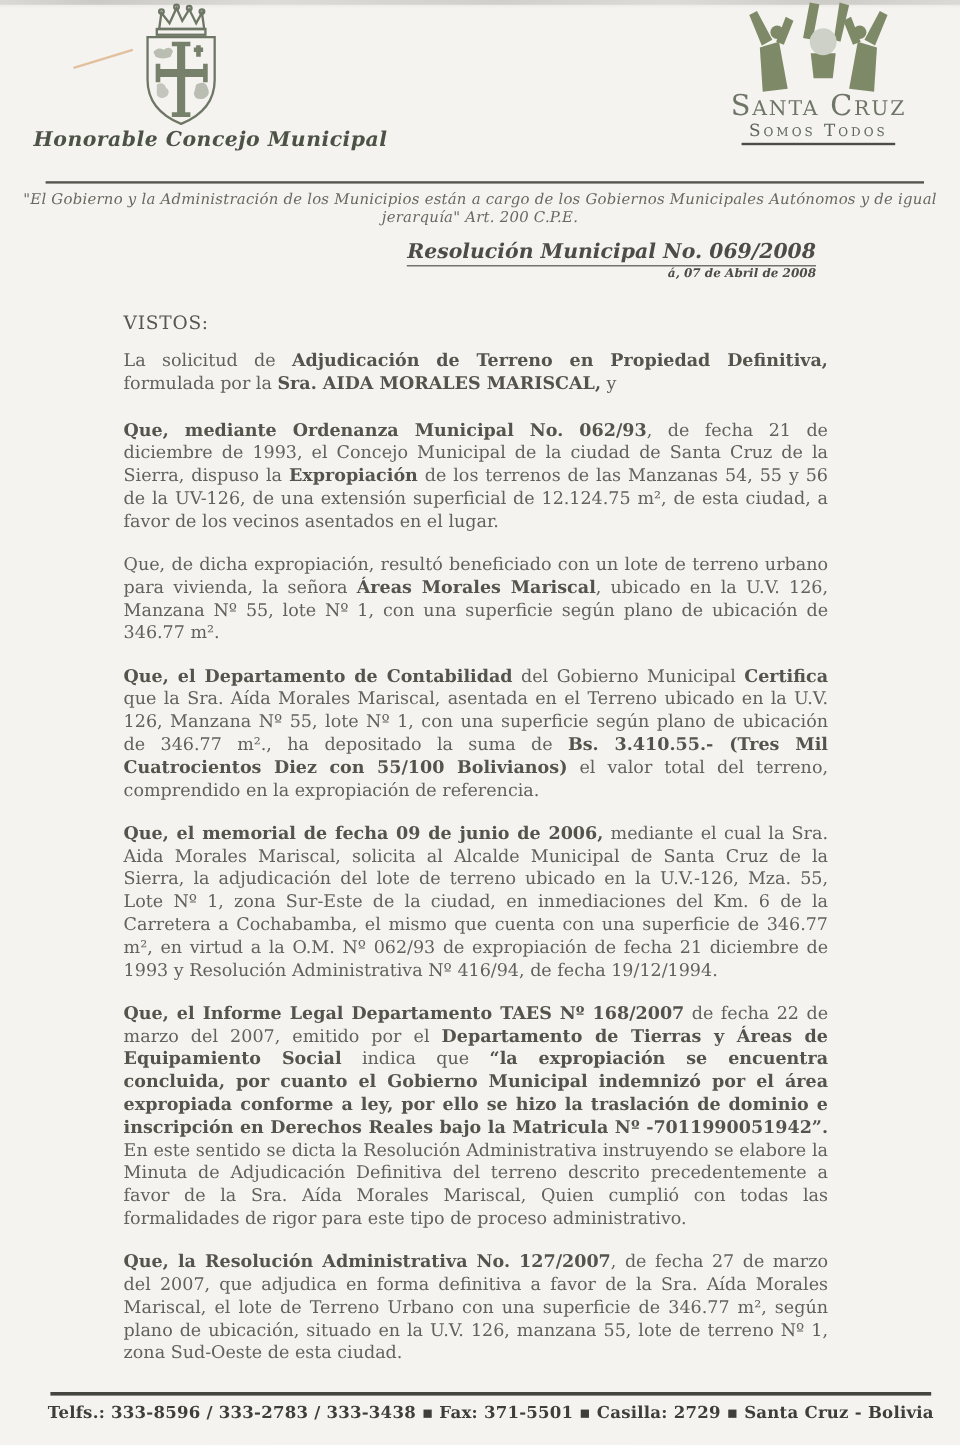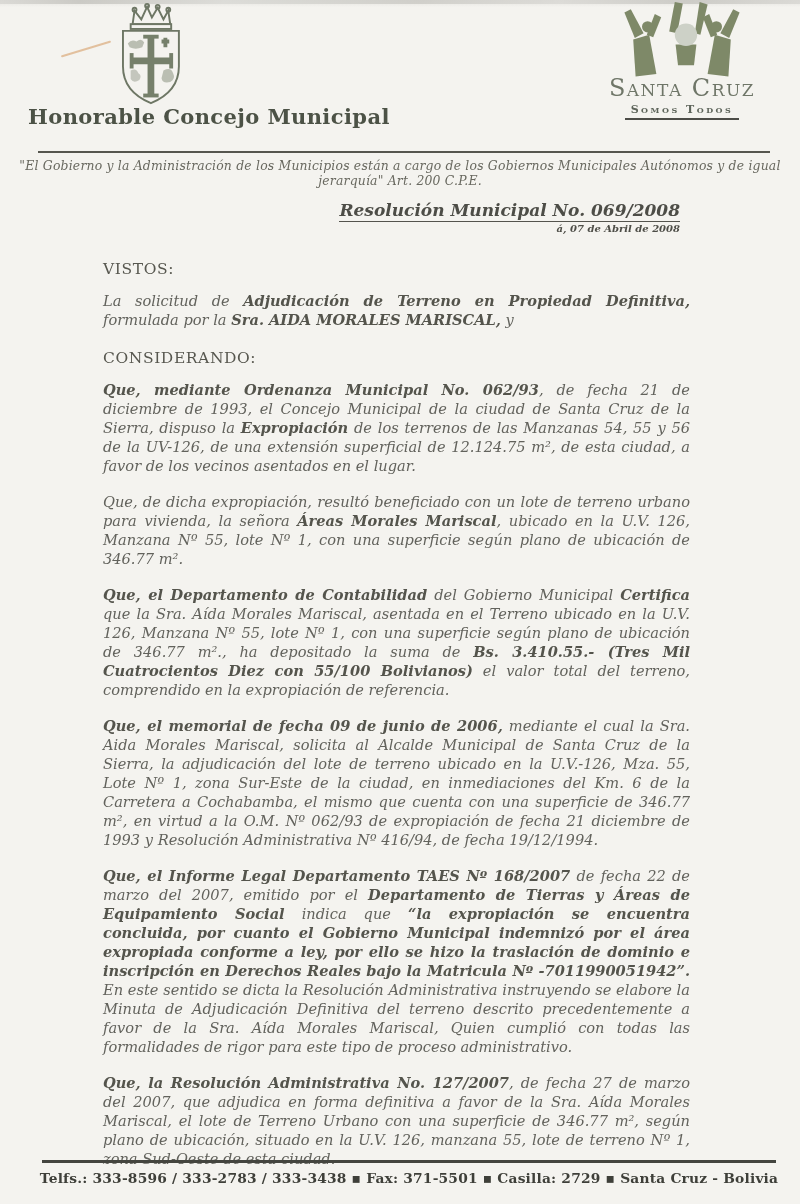--- a/index.html
+++ b/index.html
@@ -14,40 +14,40 @@
   .scan-top {
     position:absolute; top:0; left:0; right:0; height:4px; opacity:.85;
     background:linear-gradient(90deg,#d8d7d3 0%,#c6c5c0 10%,#dadad6 28%,#cccbc6 52%,#dad9d5 70%,#c8c7c2 86%,#d8d7d3 100%);
   }
   
   header { position:relative; height:153px; border-bottom:2px solid #56564f; margin:0 30px 0 38px; }
   .pencil-mark { position:absolute; left:22px; top:48px; width:52px; height:2px;
     background:#d8a571; opacity:.65; transform:rotate(-17deg); border-radius:2px; }
   .crest { position:absolute; left:55px; top:1px; width:112px; height:108px; }
   .org { position:absolute; left:-10px; top:108px; color:#4c5246; font-weight:bold;
-    font-size:21px; line-height:18px; letter-spacing:.4px; }
+    font-size:17px; line-height:18px; letter-spacing:.4px;font-style:italic; }
   .org .l2 { padding-left:14px; }
   .sc-logo { position:absolute; right:8px; top:-2px; width:160px; text-align:center; }
   .sc-logo svg { width:150px; height:80px; display:block; margin:0 auto; }
   .logo-title { font-variant:small-caps; font-size:24px; letter-spacing:1.5px;
     color:#6f7668; line-height:20px; }
-  .logo-sub { font-variant:small-caps; font-weight:bold; font-size:11px; letter-spacing:2.5px;
+  .logo-sub { font-variant:small-caps; font-weight:normal; font-size:14px; letter-spacing:2.5px;
     color:#5d645a; display:inline-block; border-bottom:2.5px solid #4c4c47; padding:1px 6px 2px; }
   
   .motto { margin-top:5px; text-align:center; font-style:italic; font-size:12.4px;
     color:#68685f; letter-spacing:.2px; }
   
   .res-head { margin-top:12px; text-align:right; padding-right:120px;
     font-style:italic; font-weight:bold; color:#4d4d47; }
   .res-title span { font-size:17px; border-bottom:1.8px solid #54544e; padding-bottom:1px; }
   .res-date { font-size:10px; margin-top:3px; }
   
   .content { margin:26px 110px 0 103px; color:#62625c; }
   .hd { font-size:15.5px; letter-spacing:.6px; color:#57574f; margin-bottom:13px; }
-  .par { font-style:italic; font-size:14.6px; line-height:19px; text-align:justify;
+  .par { font-size:14.6px; line-height:19px; text-align:justify;
     margin-bottom:17px; }
   .par .b { font-weight:bold; color:#54544c; }
   .gap { height:3px; }
   
   footer { position:absolute; left:18px; right:0; bottom:18px; }
   .foot-line { margin:0 24px; border-top:3px solid #44453f; }
   .foot-text { margin-top:7px; text-align:center; font-weight:bold; font-size:13.8px;
     color:#3e3f39; letter-spacing:.2px; }
   .olive { fill:#7e8968; }
   .crest-stroke { fill:none; stroke:#6e7765; stroke-width:2; }
@@ -120,21 +120,20 @@
 
   <div class="res-head">
     <div class="res-title"><span>Resolución Municipal No. 069/2008</span></div>
     <div class="res-date">á, 07 de Abril de 2008</div>
   </div>
 
   <main class="content">
     <p class="hd">VISTOS:</p>
     <p class="par"><span>La solicitud de </span><span class="b">Adjudicación de Terreno en Propiedad Definitiva,</span><span> formulada por la </span><span class="b">Sra. AIDA MORALES MARISCAL,</span><span> y</span></p>
     <div class="gap"></div>
-    <p class="hd">CONSIDERANDO:</p>
     <p class="par"><span class="b">Que, mediante Ordenanza Municipal No. 062/93</span><span>, de fecha 21 de diciembre de 1993, el Concejo Municipal de la ciudad de Santa Cruz de la Sierra, dispuso la </span><span class="b">Expropiación</span><span> de los terrenos de las Manzanas 54, 55 y 56 de la UV-126, de una extensión superficial de 12.124.75 m²,  de esta ciudad, a favor de los vecinos asentados en el lugar.</span></p>
     <p class="par"><span>Que, de dicha expropiación, resultó beneficiado con un lote de terreno urbano para vivienda, la señora </span><span class="b">Áreas Morales Mariscal</span><span>, ubicado en la U.V. 126, Manzana Nº 55, lote Nº 1, con una superficie según plano de ubicación de 346.77 m².</span></p>
     <p class="par"><span class="b">Que, el Departamento de Contabilidad</span><span> del Gobierno Municipal </span><span class="b">Certifica</span><span> que la Sra. Aída Morales Mariscal, asentada en el Terreno ubicado en la U.V. 126, Manzana Nº 55, lote Nº 1, con una superficie según plano de ubicación de 346.77 m²., ha depositado la suma de </span><span class="b">Bs. 3.410.55.- (Tres Mil Cuatrocientos Diez con 55/100 Bolivianos)</span><span> el valor total del terreno, comprendido en la expropiación de referencia.</span></p>
     <p class="par"><span class="b">Que, el memorial de fecha 09 de junio de 2006,</span><span> mediante el cual la Sra. Aida Morales Mariscal, solicita al Alcalde Municipal de Santa Cruz de la Sierra, la adjudicación del lote de terreno ubicado en la U.V.-126, Mza. 55, Lote Nº 1, zona Sur-Este de la ciudad, en inmediaciones del Km. 6 de la Carretera a Cochabamba, el mismo que cuenta con una superficie de  346.77 m², en virtud a la O.M. Nº 062/93 de expropiación de fecha 21 diciembre de 1993 y Resolución Administrativa Nº 416/94, de fecha 19/12/1994.</span></p>
     <p class="par"><span class="b">Que, el Informe Legal Departamento TAES Nº 168/2007</span><span> de fecha 22 de marzo del 2007, emitido por el </span><span class="b">Departamento de Tierras y Áreas de Equipamiento Social</span><span> indica que </span><span class="b">“la expropiación se encuentra concluida, por cuanto el Gobierno Municipal indemnizó por el área expropiada conforme a ley, por ello se hizo la traslación de dominio e inscripción en Derechos Reales bajo la Matricula Nº -7011990051942”.</span><span> En este sentido se dicta la Resolución Administrativa instruyendo se elabore la Minuta de Adjudicación Definitiva del terreno descrito precedentemente a favor de la Sra. Aída Morales Mariscal, Quien cumplió con todas las formalidades de rigor para este tipo de proceso administrativo.</span></p>
     <p class="par"><span class="b">Que, la Resolución Administrativa No. 127/2007</span><span>, de fecha 27 de marzo del 2007, que adjudica en forma definitiva a favor de la Sra. Aída Morales Mariscal, el lote de Terreno Urbano con una superficie de 346.77 m², según plano de ubicación, situado en la U.V. 126, manzana 55, lote de terreno Nº 1, zona Sud-Oeste de esta ciudad.</span></p>
 
   </main>
 
   <footer>

